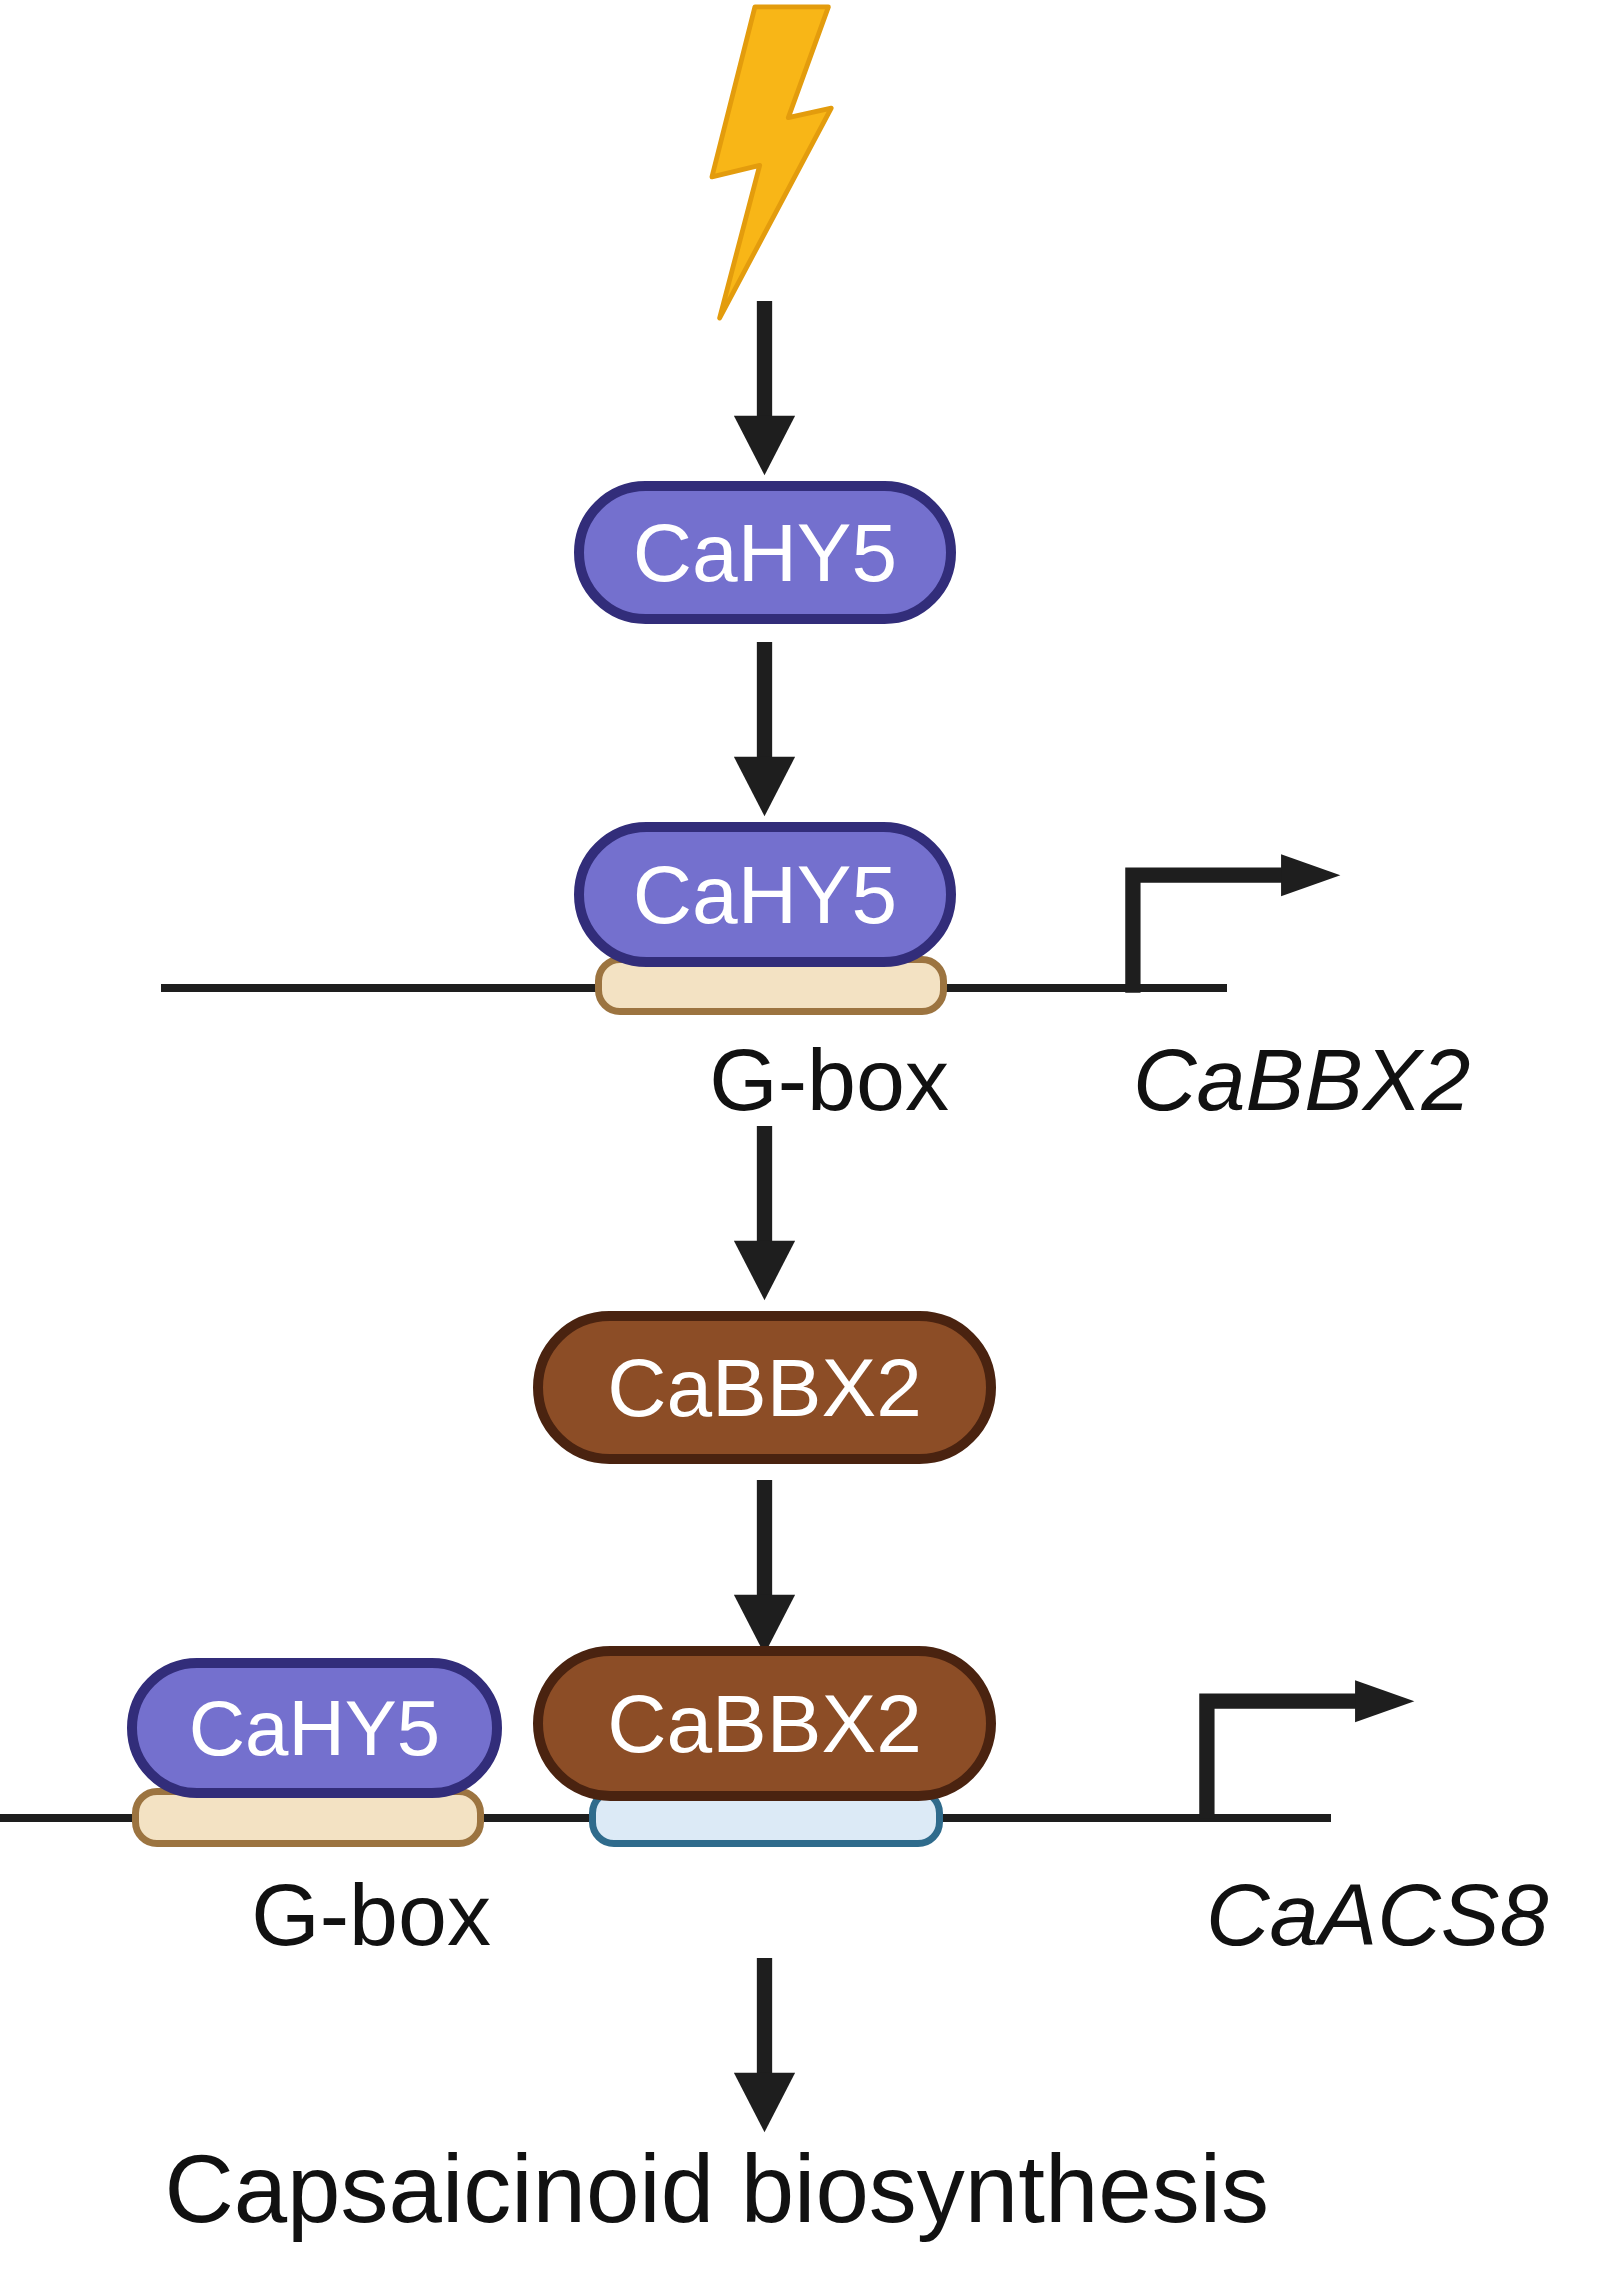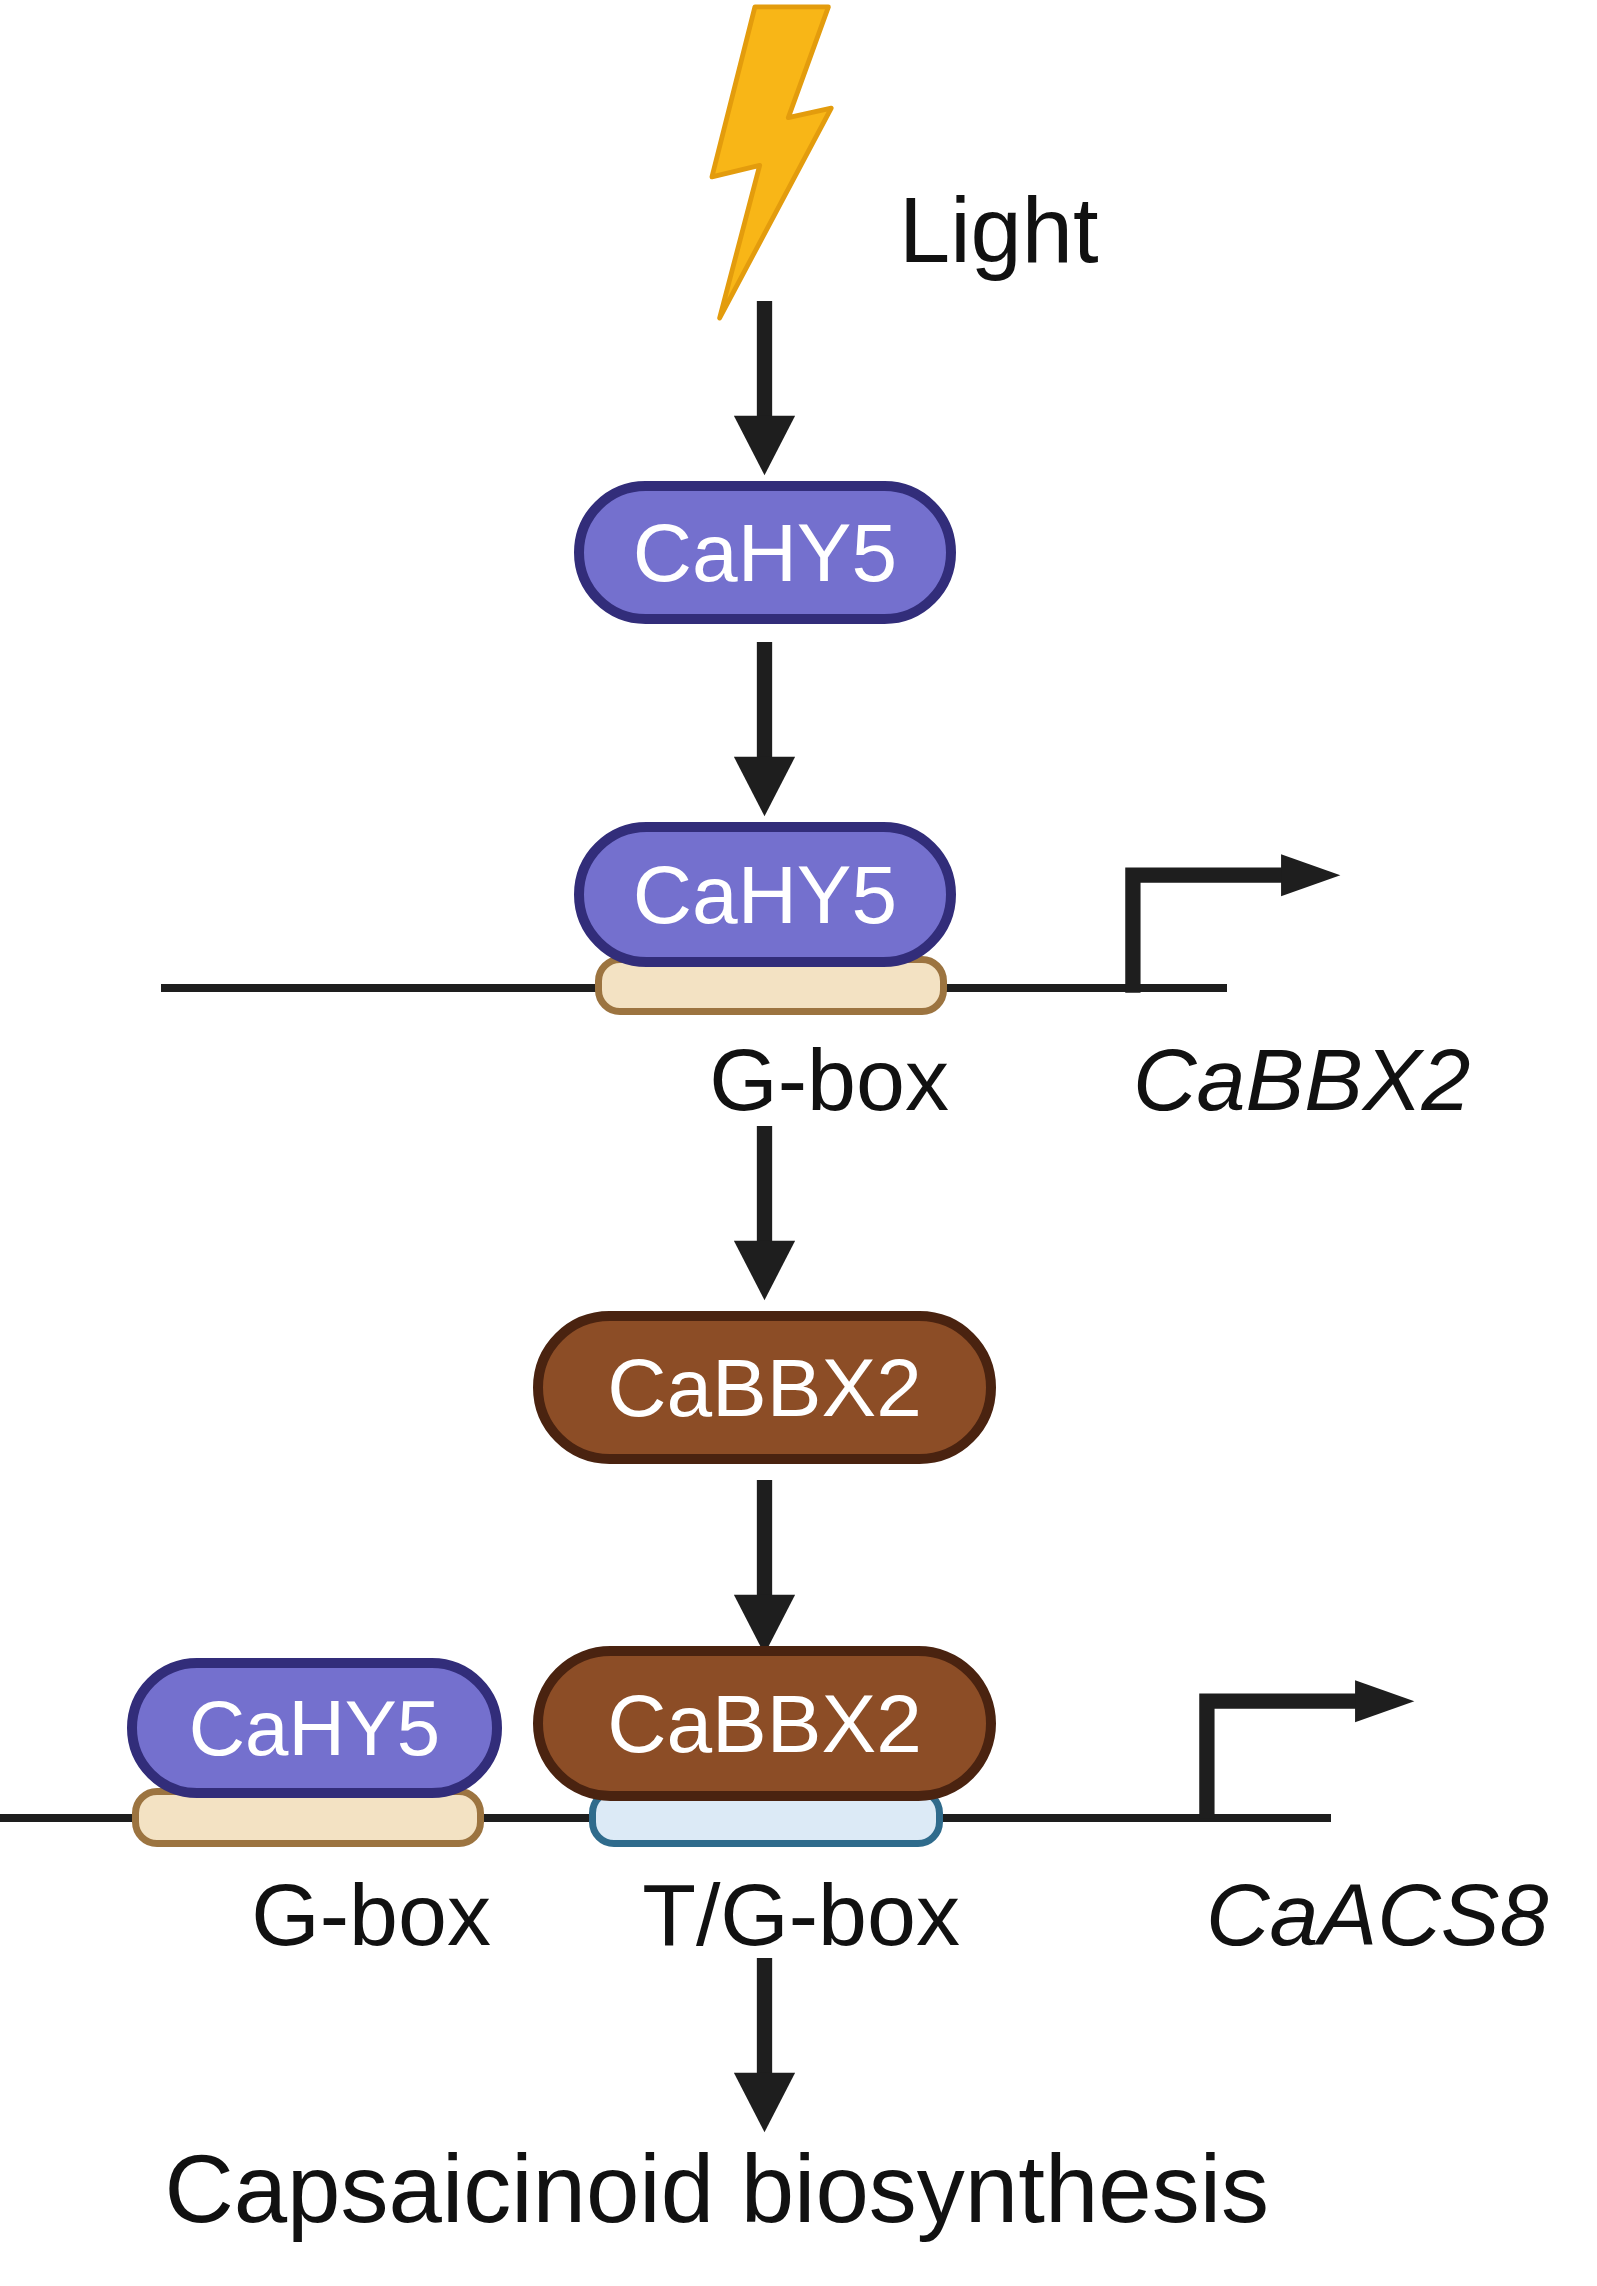--- a/index.html
+++ b/index.html
@@ -37,21 +37,20 @@
 </style>
 </head>
 <body>
 
 <div class="canvas">
 
   <svg class="fig" style="left:683px;top:4.8px;" width="182" height="315" viewBox="0 0 190 330">
     <polygon class="bolt" points="75,2 152,2 110,118 155,108 38,328 80,168 30,180"></polygon>
   </svg>
 
-  <div class="label" style="left:899px;top:182px;font-size:92px;">Light</div>
 
   <svg class="fig" style="left:731px;top:301px;" width="67" height="177" viewBox="0 0 70 185">
     <line class="arrow-line" x1="35" y1="0" x2="35" y2="126"></line>
     <polygon class="arrow-head" points="3,120 67,120 35,182"></polygon>
   </svg>
 
   <div class="pill purple" style="left:574px;top:481px;width:382px;height:143px;">CaHY5</div>
 
   <svg class="fig" style="left:731px;top:642px;" width="67" height="177" viewBox="0 0 70 185">
     <line class="arrow-line" x1="35" y1="0" x2="35" y2="126"></line>
@@ -83,21 +82,20 @@
   <div class="promoter-line" style="left:0px;top:1814px;width:1331px;"></div>
   <div class="cis-box tan" style="left:132px;top:1788px;width:352px;height:59px;"></div>
   <div class="cis-box blue" style="left:589px;top:1788px;width:354px;height:59px;"></div>
   <div class="pill purple" style="left:127px;top:1658px;width:375px;height:140px;font-size:78px;">CaHY5</div>
   <div class="pill brown" style="left:533px;top:1646px;width:463px;height:155px;">CaBBX2</div>
   <svg class="fig" style="left:1183px;top:1680px;" width="239" height="139" viewBox="0 0 250 145">
     <path class="bent-path" d="M25,145 L25,22 L182,22"></path>
     <polygon class="arrow-head" points="180,0 180,44 242,22"></polygon>
   </svg>
   <div class="label center" style="left:124px;top:1869px;width:367px;">G-box</div>
-  <div class="label center" style="left:572px;top:1869px;width:388px;">T/G-box</div>
   <div class="label italic" style="left:1206px;top:1869px;">CaACS8</div>
 
   <svg class="fig" style="left:731px;top:1958px;" width="67" height="177" viewBox="0 0 70 185">
     <line class="arrow-line" x1="35" y1="0" x2="35" y2="126"></line>
     <polygon class="arrow-head" points="3,120 67,120 35,182"></polygon>
   </svg>
 
   <div class="label center" style="left:0px;top:2139px;width:1269px;font-size:96px;">Capsaicinoid biosynthesis</div>
 
 </div>

